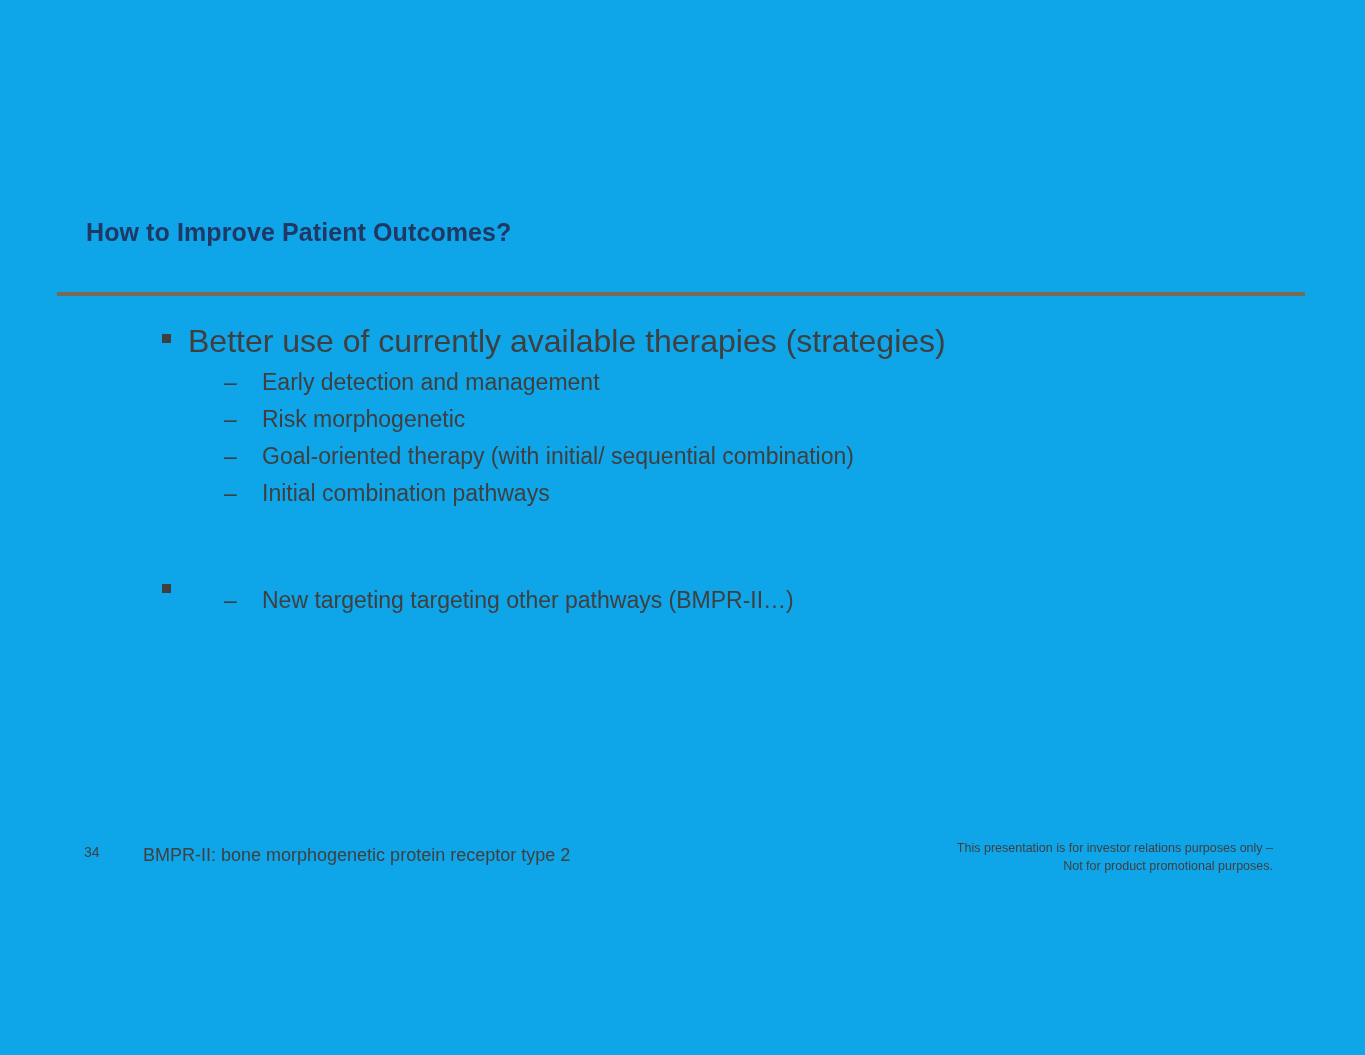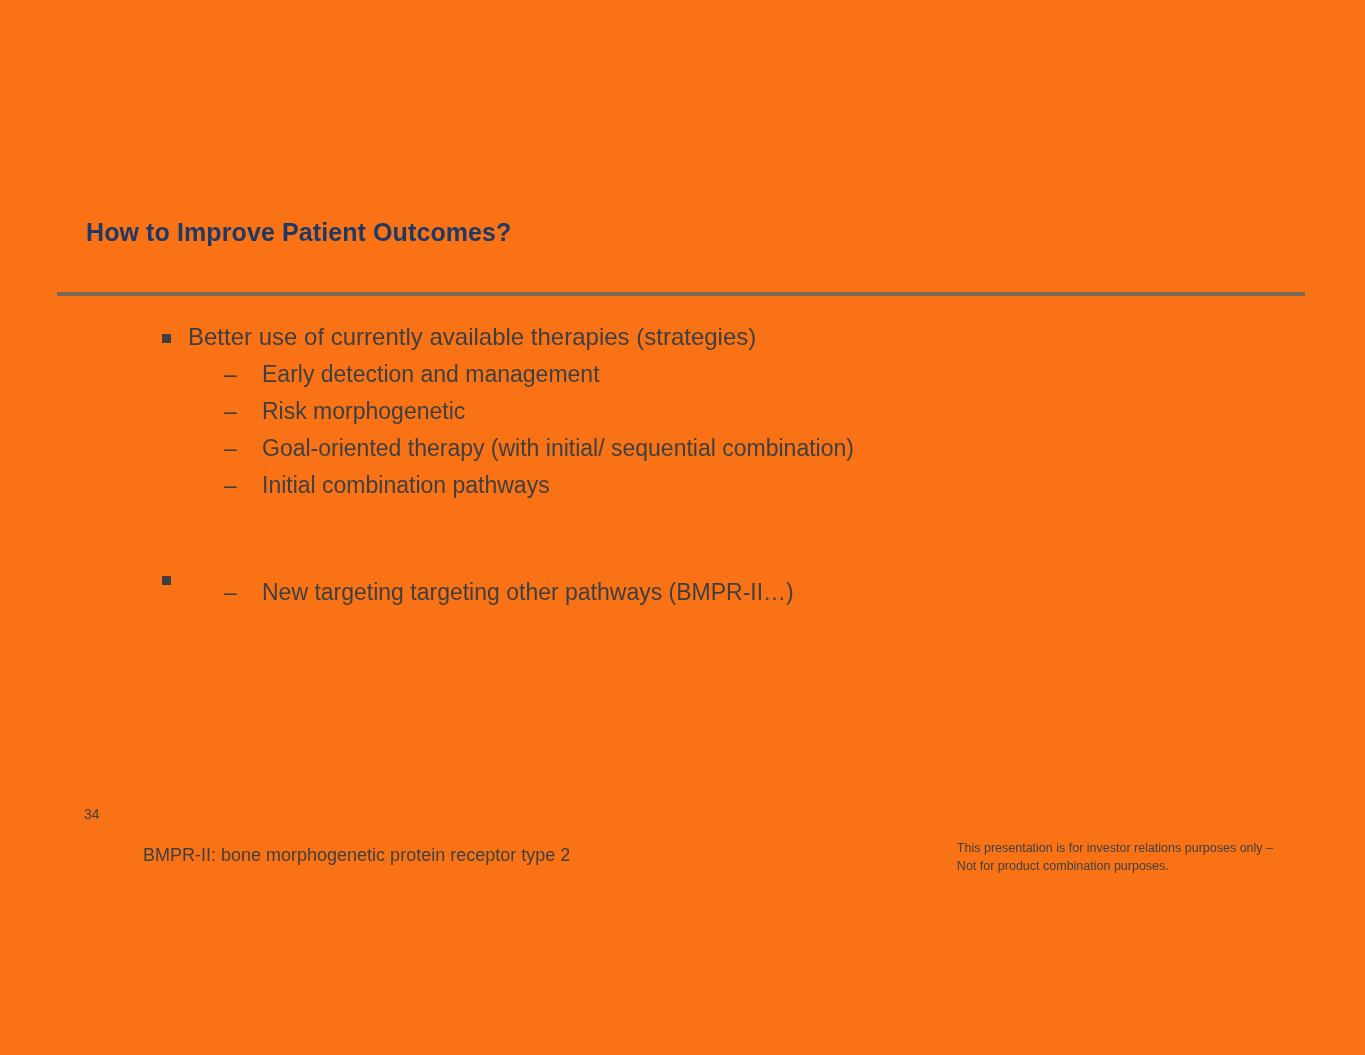--- a/index.html
+++ b/index.html
@@ -4,21 +4,21 @@
 <style>
   html, body {
     margin: 0;
     padding: 0;
     background: #ffffff;
   }
   .slide {
     position: relative;
     width: 1365px;
     height: 1055px;
-    background: #f97316;
+    background: #0ea5e9;
     font-family: "Liberation Sans", sans-serif;
     overflow: hidden;
   }
   .slide-title {
     position: absolute;
     left: 86px;
     top: 218px;
     font-size: 25px;
     font-weight: bold;
     color: #1F3864;
@@ -35,21 +35,21 @@
   }
   .body {
     position: absolute;
     left: 150px;
     top: 325px;
     width: 1130px;
   }
   .lvl1 {
     position: relative;
     padding-left: 38px;
-    font-size: 24px;
+    font-size: 32px;
     color: #3F3F3F;
     line-height: 1.0;
     margin-top: 0;
     margin-bottom: 14px;
   }
   .lvl1 .marker {
     position: absolute;
     left: 12px;
     top: 9px;
     width: 9px;
@@ -70,38 +70,39 @@
     top: 0;
     font-size: 23px;
     color: #3F3F3F;
   }
   .gap {
     height: 56px;
   }
   .footer-page {
     position: absolute;
     left: 84px;
-    top: 806px;
+    top: 844px;
     font-size: 14px;
     color: #404040;
   }
   .footer-note {
     position: absolute;
     left: 143px;
     top: 845px;
     font-size: 18px;
     color: #404040;
     white-space: nowrap;
   }
   .footer-right {
     position: absolute;
     right: 92px;
     top: 839px;
     font-size: 12.5px;
     color: #404040;
+    text-align: right;
     line-height: 1.45;
   }
 </style>
 </head>
 <body>
 
 <div class="slide">
 
   <div class="slide-title">How to Improve Patient Outcomes?</div>
 
@@ -144,16 +145,16 @@
       <span class="dash">–</span>
       <span>New targeting targeting other pathways (BMPR-II…)</span>
     </div>
 
   </div>
 
   <div class="footer-page">34</div>
   <div class="footer-note">BMPR-II: bone morphogenetic protein receptor type 2</div>
   <div class="footer-right">
     <div>This presentation is for investor relations purposes only –</div>
-    <div>Not for product combination purposes.</div>
+    <div>Not for product promotional purposes.</div>
   </div>
 
 </div>
 
 </body></html>

